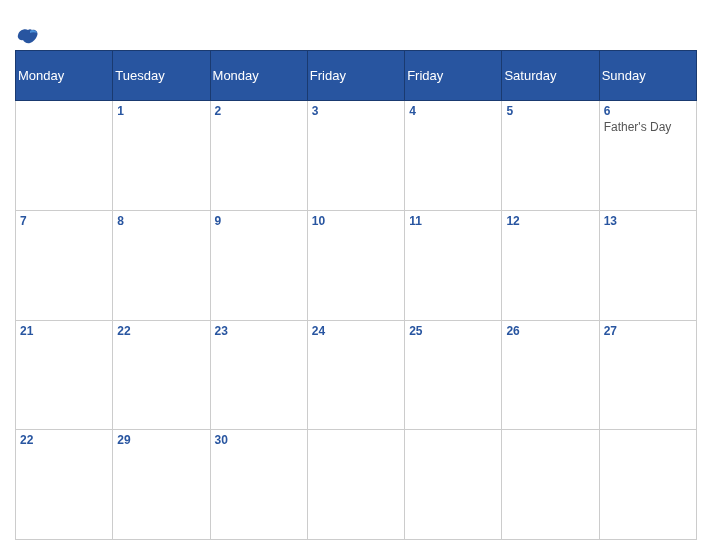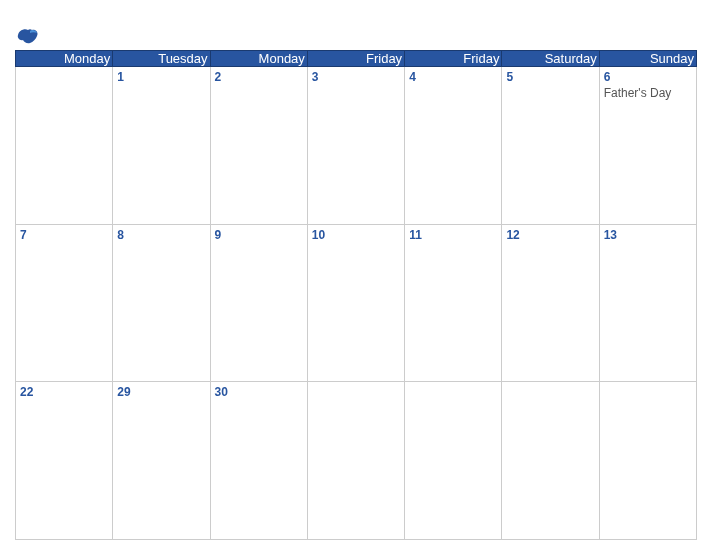--- a/index.html
+++ b/index.html
@@ -65,22 +65,22 @@
     .calendar-table {
       width: 100%;
       border-collapse: collapse;
       flex: 1;
       table-layout: fixed;
     }
 
     .calendar-table th {
       background-color: #2855a0;
       color: #fff;
-      text-align: right;
-      padding: 0 2px;
+      text-align: left;
+      padding: 17px 2px;
       font-size: 13px;
       font-weight: normal;
       border: 1px solid #1a3a70;
     }
 
     .calendar-table td {
       border: 1px solid #ccc;
       vertical-align: top;
       padding: 3px 4px;
       height: 72px;
@@ -192,20 +192,43 @@
         <td>
           <span class="day-number">11</span>
         </td>
         <td>
           <span class="day-number">12</span>
         </td>
         <td>
           <span class="day-number">13</span>
         </td>
       </tr>
+      <tr>
+        <td>
+          <span class="day-number">21</span>
+        </td>
+        <td>
+          <span class="day-number">22</span>
+        </td>
+        <td>
+          <span class="day-number">23</span>
+        </td>
+        <td>
+          <span class="day-number">24</span>
+        </td>
+        <td>
+          <span class="day-number">25</span>
+        </td>
+        <td>
+          <span class="day-number">26</span>
+        </td>
+        <td>
+          <span class="day-number">27</span>
+        </td>
+      </tr>
       <tr class="last-row">
         <td>
           <span class="day-number">22</span>
         </td>
         <td>
           <span class="day-number">29</span>
         </td>
         <td>
           <span class="day-number">30</span>
         </td>

